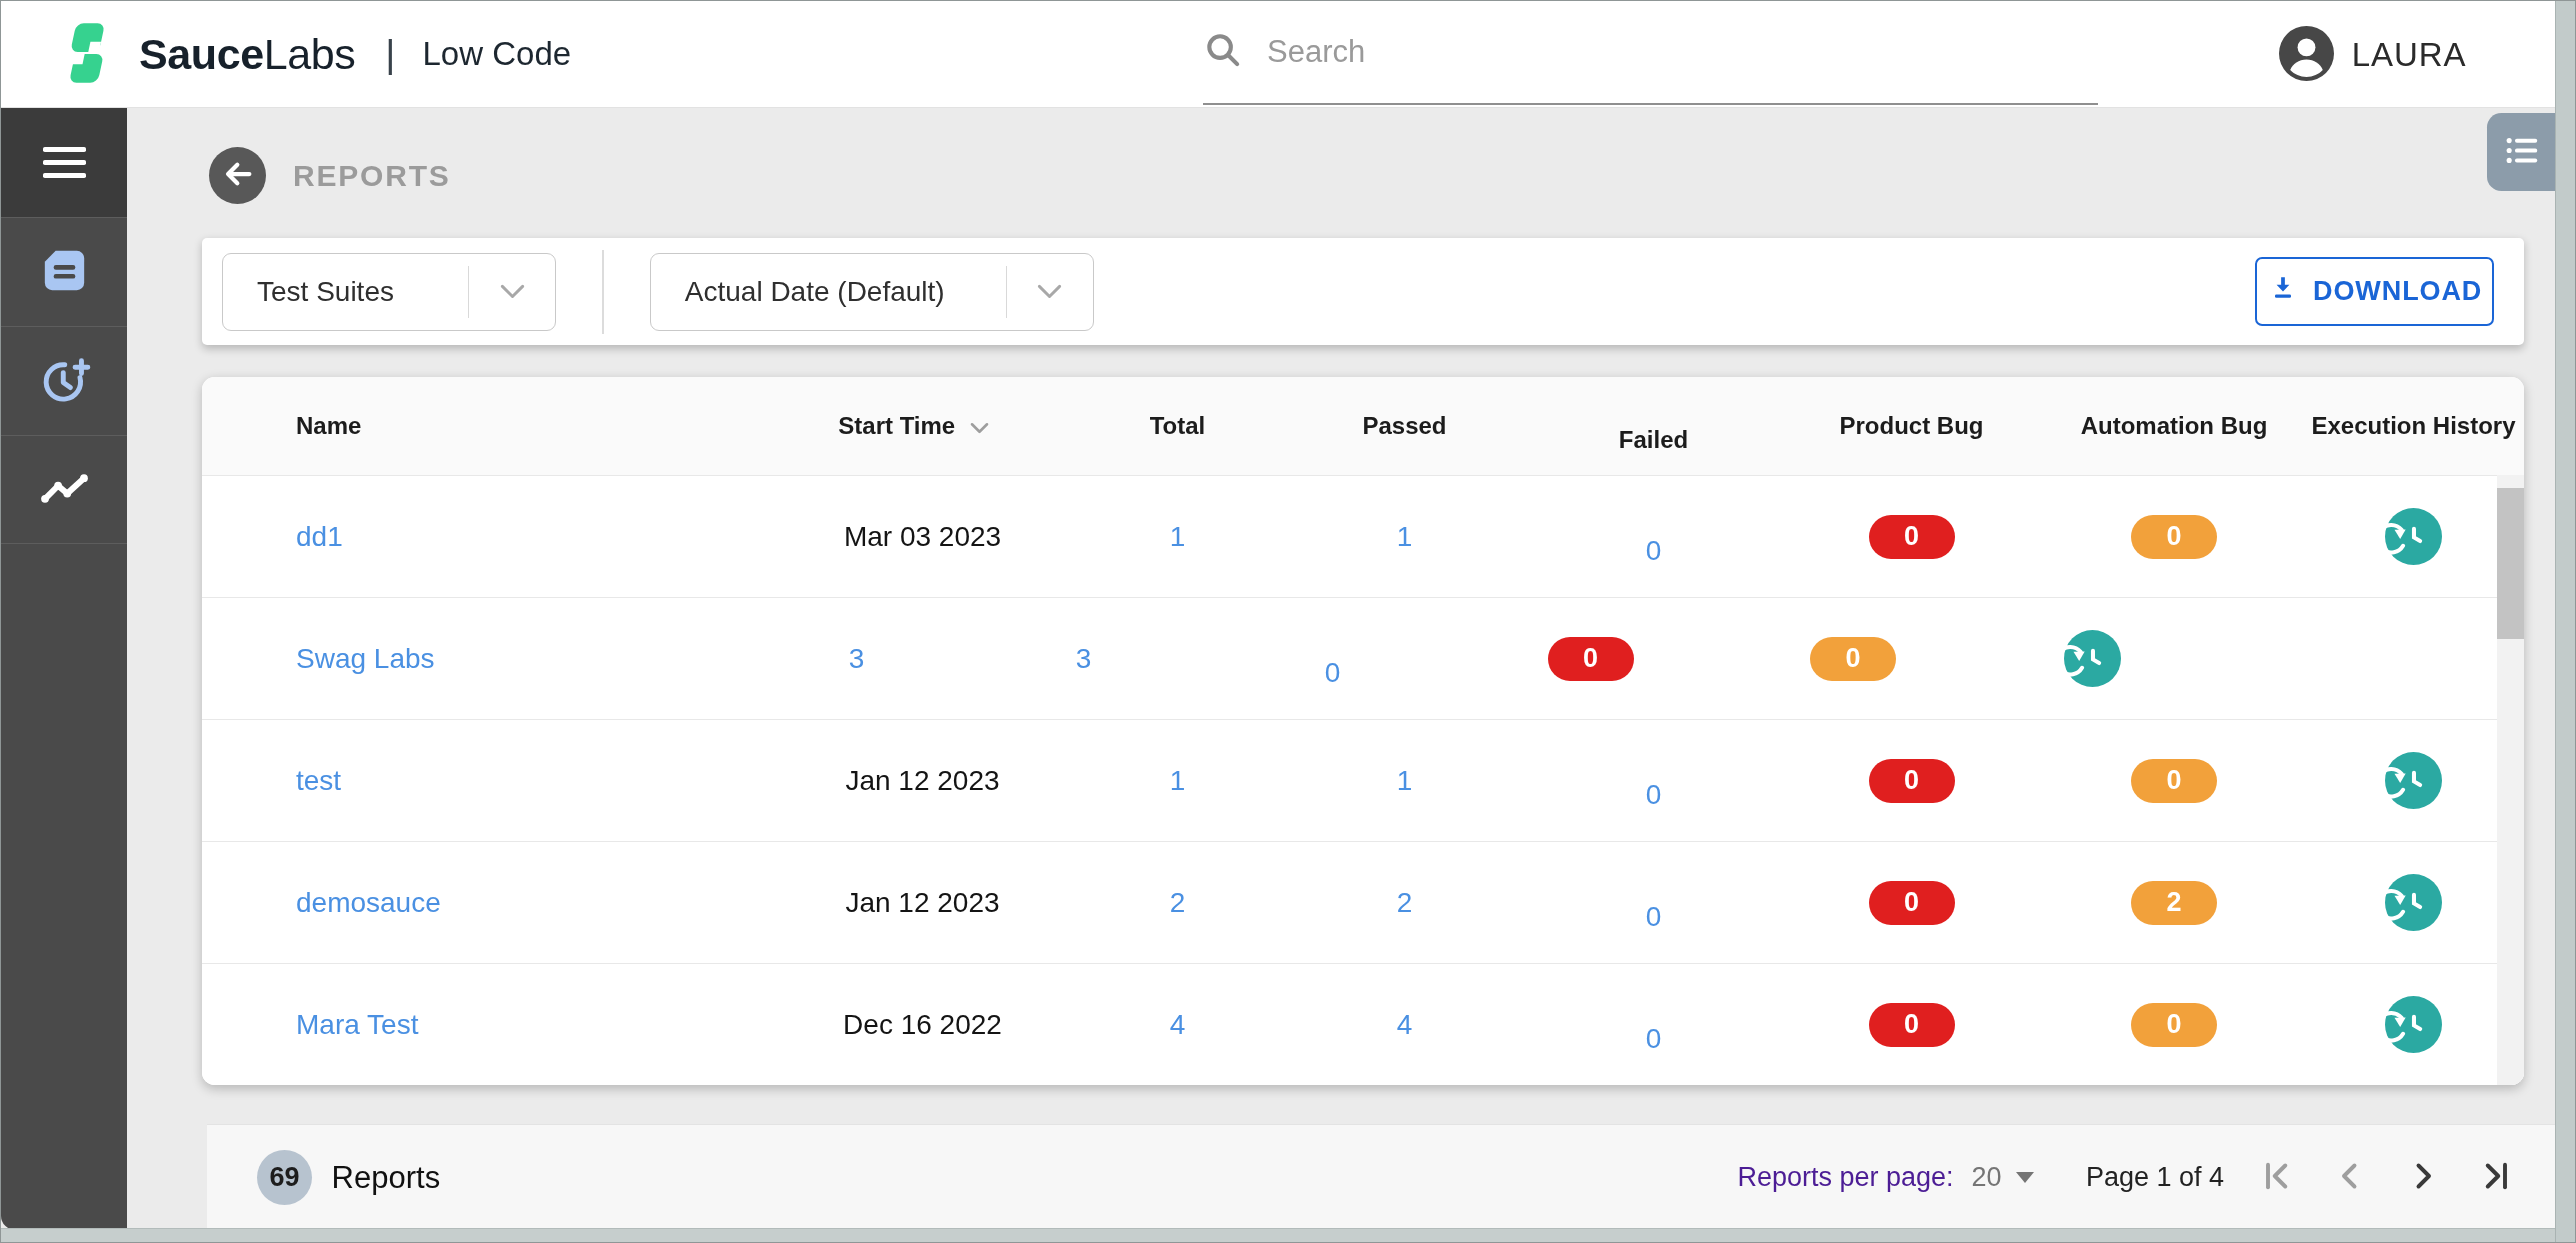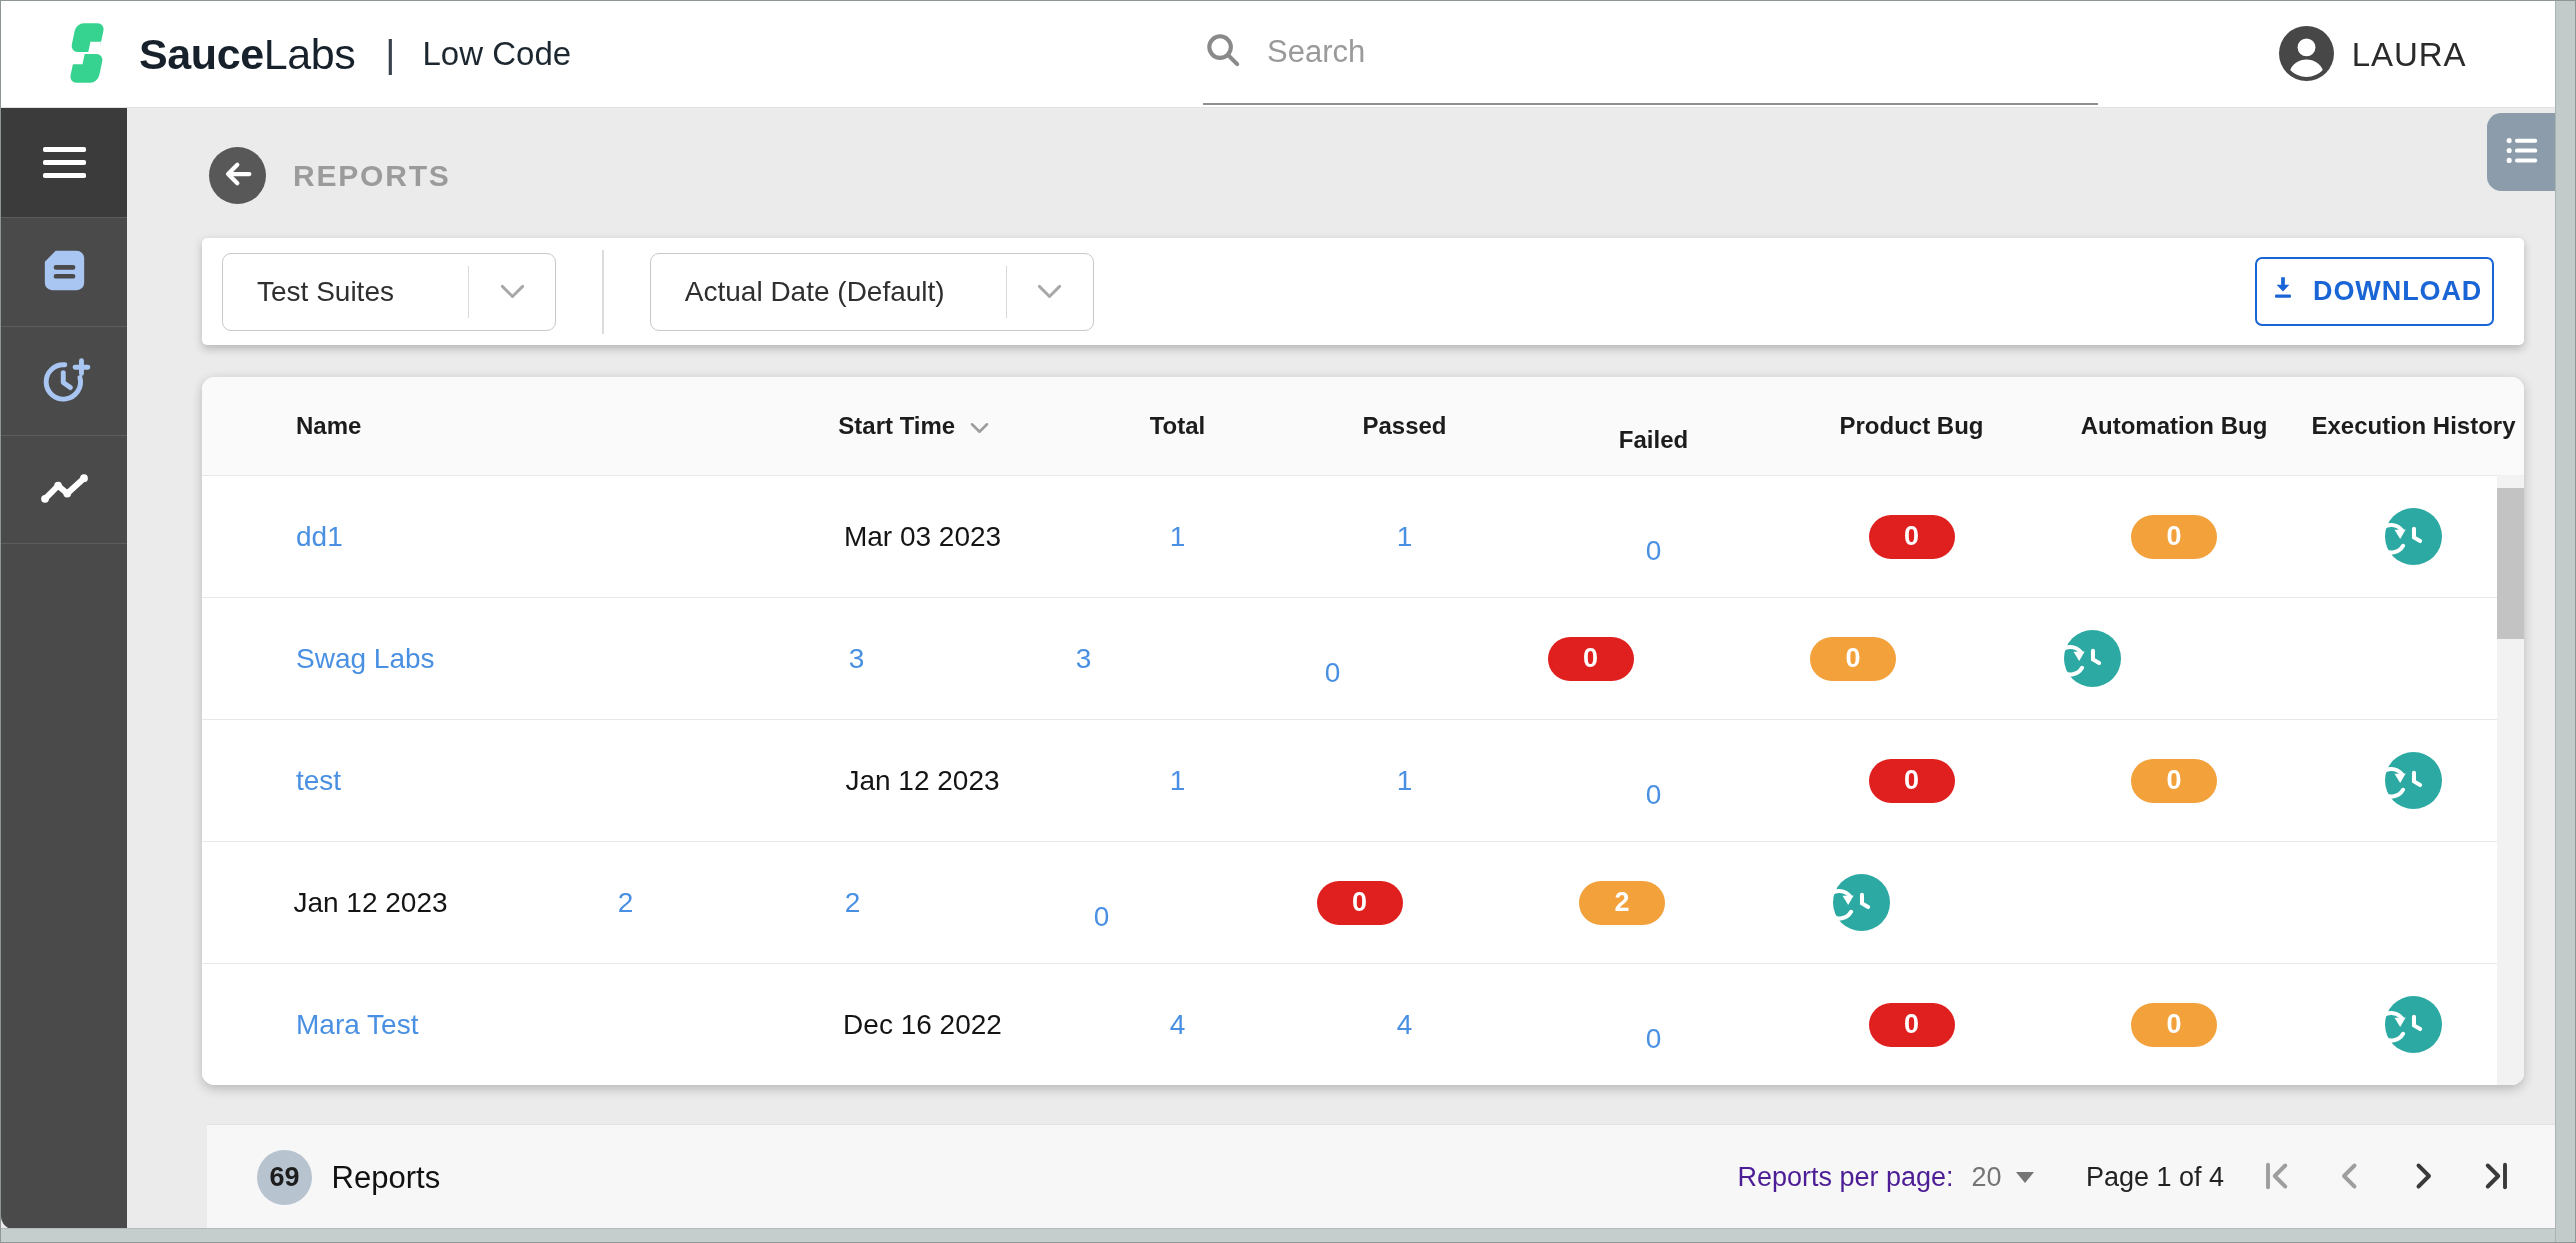--- a/index.html
+++ b/index.html
@@ -349,20 +349,23 @@
                   <path d="M12.2,8.7 V12.4 L14.8,13.9"></path>
                 </g>
                 <path d="M4.0,9.2 l4.7,-0.1 -2.3,4.0 z" fill="#fff"></path>
               </svg>
             </span>
           </button>
         </div>
       </div>
 
       <div class="trow">
+        <div class="cell c1">
+            <a class="name-link">demosauce</a>
+          </div>
         <div class="cell c2">
             <span class="date-text">Jan 12 2023</span>
           </div>
         <div class="cell c3">
             <a class="num-link">2</a>
           </div>
         <div class="cell c4">
             <a class="num-link">2</a>
           </div>
         <div class="cell c5">

